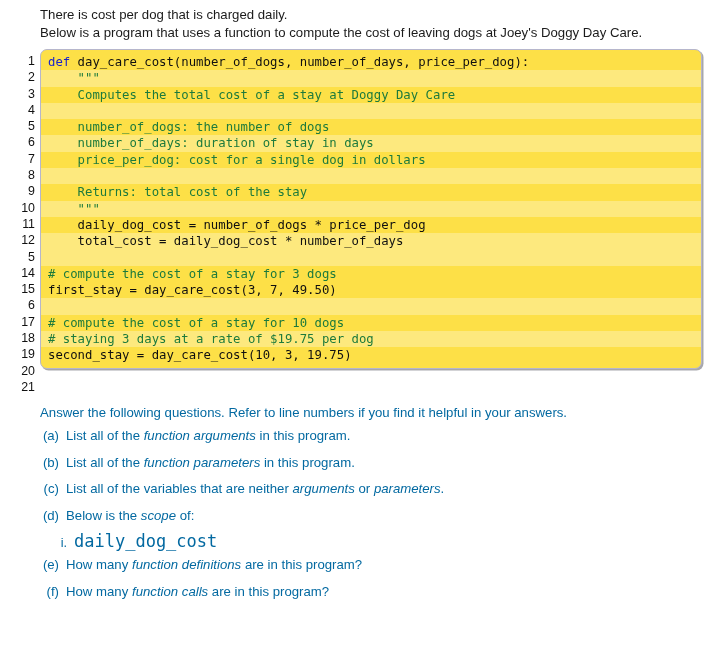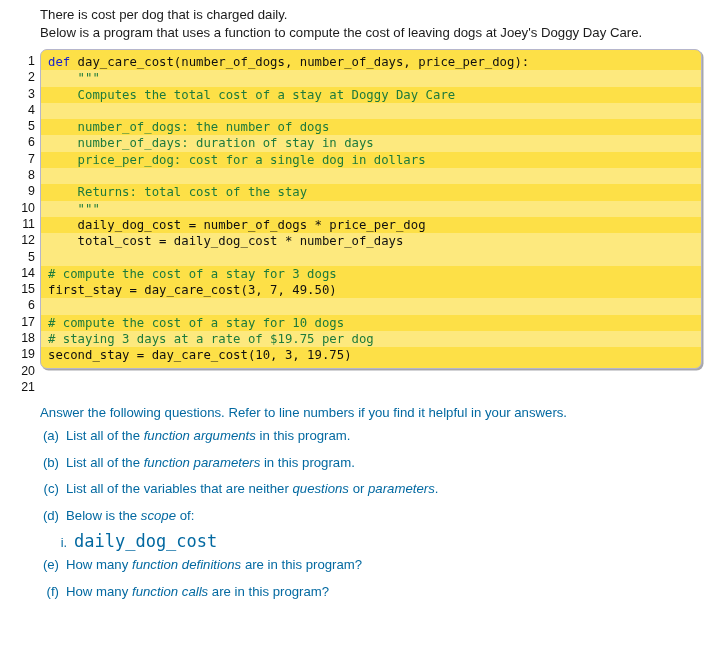--- a/index.html
+++ b/index.html
@@ -196,21 +196,21 @@
             <div class="qitem">
               <span class="qlabel">(b)</span>
               <span class="qtext"><span>List all of the </span><em>function parameters</em><span> in this program.</span></span>
             </div>
           </div>
         </li>
         <li>
           <div>
             <div class="qitem">
               <span class="qlabel">(c)</span>
-              <span class="qtext"><span>List all of the variables that are neither </span><em>questions</em><span> or </span><em>parameters</em><span>.</span></span>
+              <span class="qtext"><span>List all of the variables that are neither </span><em>arguments</em><span> or </span><em>parameters</em><span>.</span></span>
             </div>
           </div>
         </li>
         <li>
           <div>
             <div class="qitem">
               <span class="qlabel">(d)</span>
               <span class="qtext"><span>Below is the </span><em>scope</em><span> of:</span></span>
             </div>
             <ul class="sublist">

